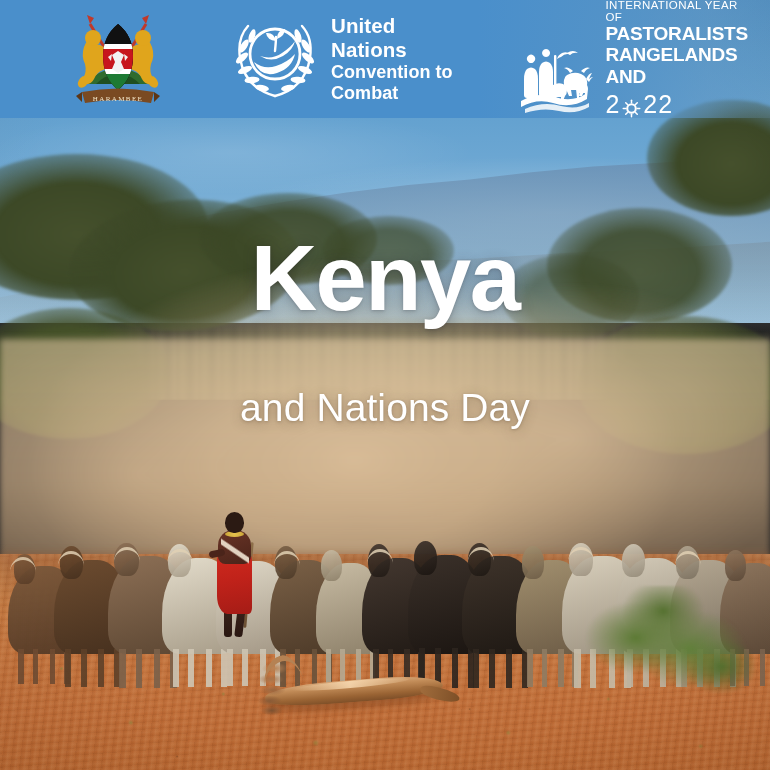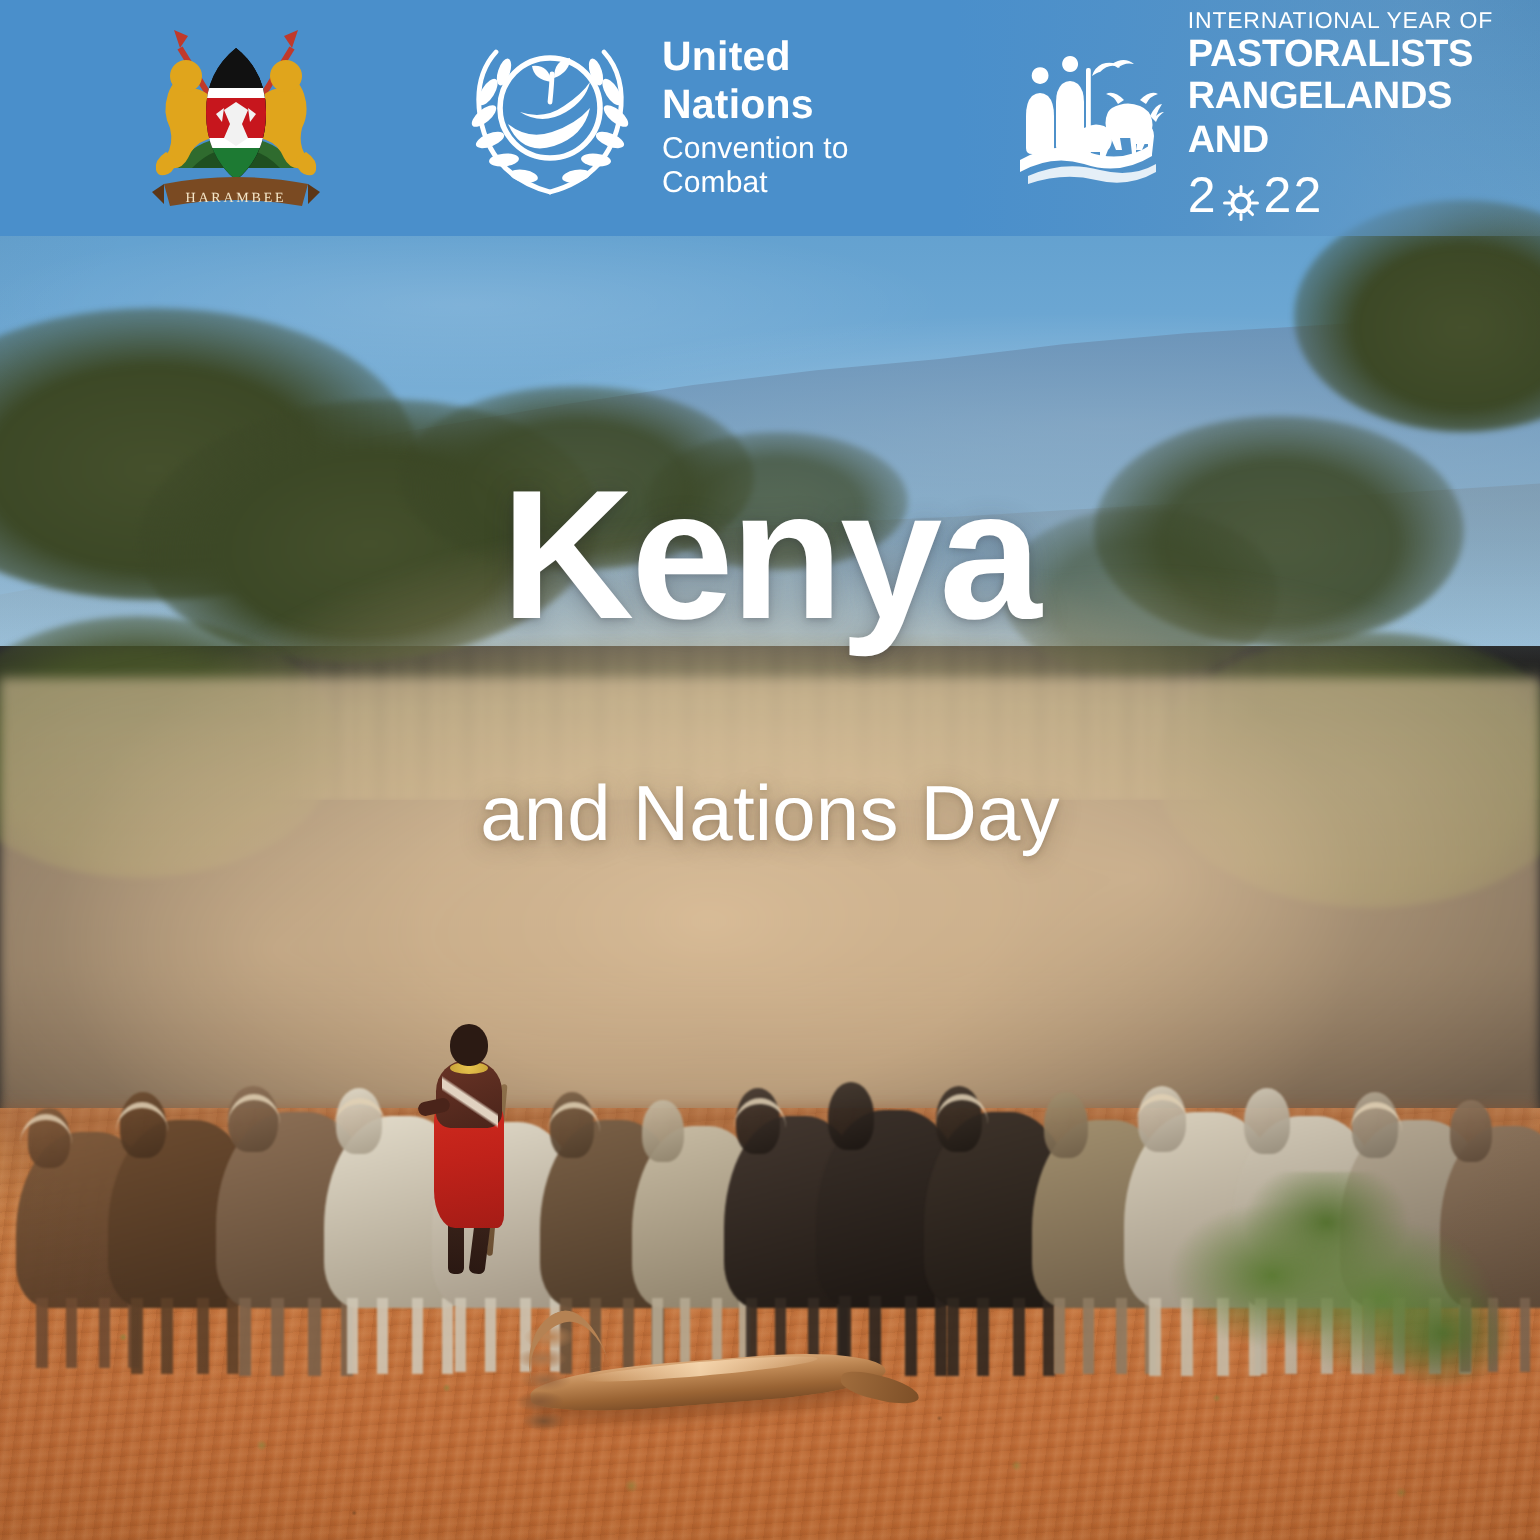--- a/index.html
+++ b/index.html
@@ -263,24 +263,24 @@
   .logo-block { display: flex; align-items: center; justify-content: flex-end; }
 
   
   .coa { position: relative; width: 104px; height: 98px; flex: none; }
 
   
   .unccd { display: flex; align-items: center; margin-left: 62px; }
   .unccd-emblem { width: 86px; height: 86px; flex: none; }
   .unccd-text { margin-left: 13px; color: #fff; line-height: 1.18; }
   .unccd-text .l1 { font-size: 20.5px; font-weight: bold; letter-spacing: .1px; }
-  .unccd-text .l2 { font-size: 15px; font-weight: 400; letter-spacing: .05px; }
-
-  
-  .iyrp { display: flex; align-items: center; margin-left: 44px; }
+  .unccd-text .l2 { font-size: 18px; font-weight: 700; letter-spacing: .05px; }
+
+  
+  .iyrp { display: flex; align-items: flex-end; margin-left: 44px; }
   .iyrp-emblem { width: 78px; height: 78px; flex: none; }
   .iyrp-text { margin-left: 12px; color: #fff; }
   .iyrp-text .t1 { font-size: 11.5px; letter-spacing: .4px; font-weight: 500; }
   .iyrp-text .t2 { font-size: 19px; font-weight: bold; letter-spacing: -.2px; line-height: 1.12; }
   .iyrp-year { display: flex; align-items: center; gap: 1px; margin-top: 3px; font-size: 25px; font-weight: 300; letter-spacing: 1px; }
   .iyrp-year .sun { display: inline-block; width: 19px; height: 19px; margin: 0 1px; }
 
   
   .title-wrap {
     position: absolute; left: 0; right: 0; top: 232px;

